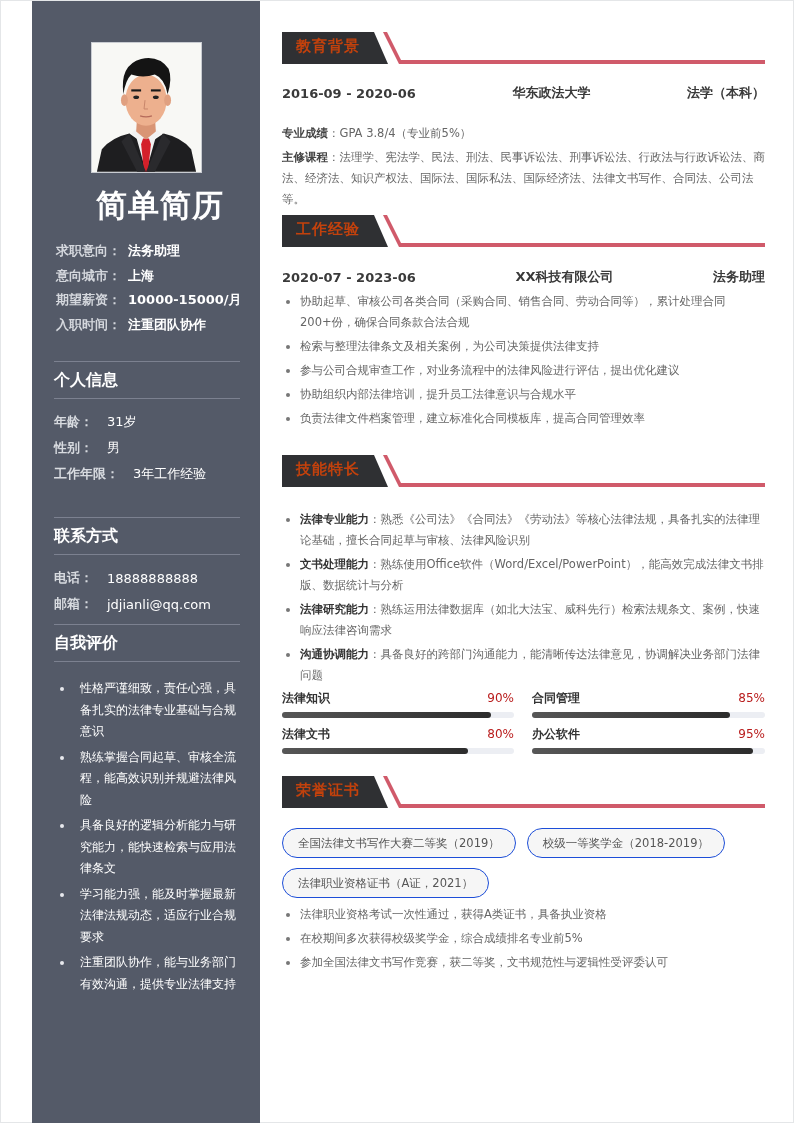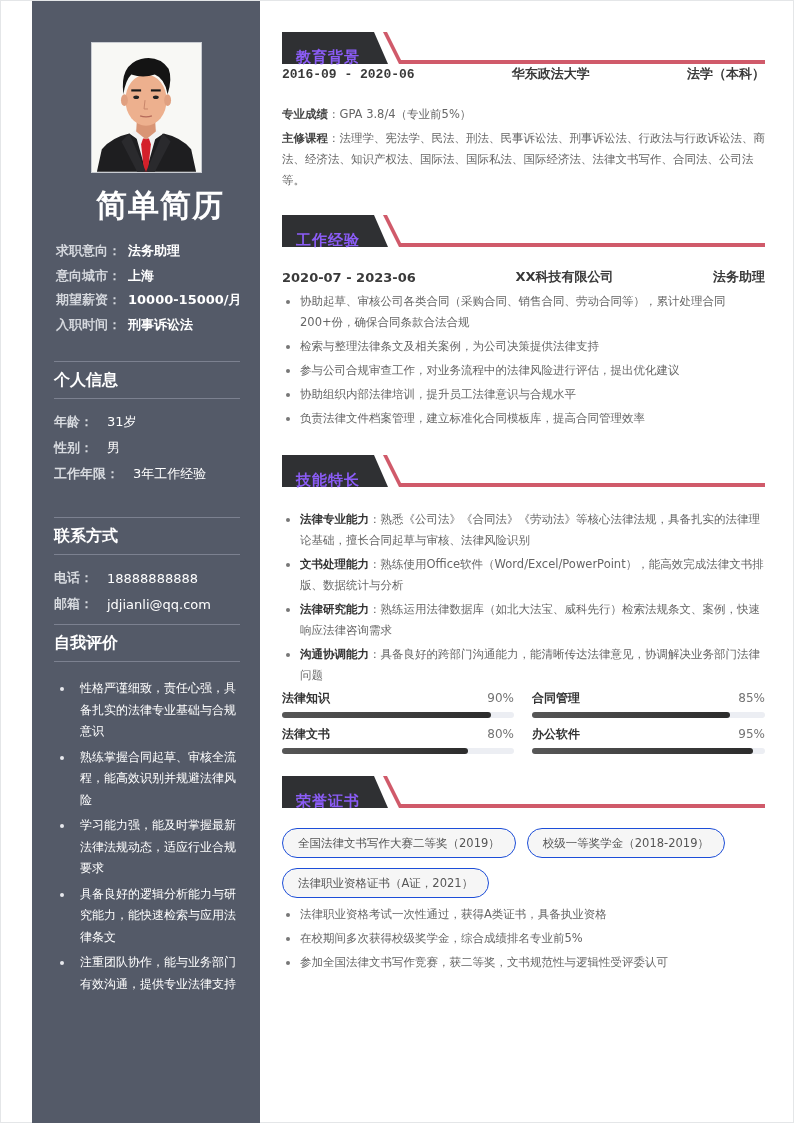--- a/index.html
+++ b/index.html
@@ -25,38 +25,38 @@
   .side-sec .kv .k { color: #d8dbe0; font-weight: bold; white-space: nowrap; padding-right: 14px; }
   .side-sec .kv .v { color: #ffffff; white-space: nowrap; }
   .eval-list { list-style: none; padding-top: 16px; padding-left: 0; }
   .eval-list li { position: relative; padding-left: 26px; font-size: 12px; font-weight: normal; line-height: 21.5px; color: #fff; margin-bottom: 4px; }
   .eval-list li::before { content: ""; position: absolute; left: 6px; top: 9px; width: 4px; height: 4px; border-radius: 50%; background: #e7e8ec; }
 
   
   .main { position: absolute; left: 281px; top: 0; width: 483px; }
   .sec-head { position: relative; height: 32px; }
   .sec-head .block { position: absolute; left: 0; top: 0; height: 32px; width: 106px; background: #2f3033; clip-path: polygon(0 0, 92px 0, 106px 32px, 0 32px); }
-  .sec-head .label { position: absolute; left: 14px; top: 16px; font-size: 15px; font-weight: bold; color: #8b5cf6; letter-spacing: 1px; }
+  .sec-head .label { position: absolute; left: 14px; top: 5px; font-size: 15px; font-weight: bold; color: #c2410c; letter-spacing: 1px; }
   .sec-head .slash { position: absolute; left: 101px; top: 0; width: 20px; height: 32px; background: #d05a6a; clip-path: polygon(0 0, 4px 0, 20px 32px, 16px 32px); }
   .sec-head .line { position: absolute; left: 117px; top: 28px; right: 0; height: 4px; background: #d05a6a; }
 
   .entry-head { display: flex; justify-content: space-between; font-size: 13px; font-weight: bold; color: #3a3a3a; height: 20px; align-items: center; }
   .entry-head span { white-space: nowrap; }
   .para { font-size: 11.5px; line-height: 21px; color: #666; }
   .para b { color: #444; font-weight: bold; }
 
   .bullets { list-style: none; }
   .bullets li { position: relative; padding-left: 18px; font-size: 11.5px; line-height: 21px; color: #666; margin-bottom: 3px; }
   .bullets li::before { content: ""; position: absolute; left: 4px; top: 9px; width: 4px; height: 4px; border-radius: 50%; background: #777; }
   .bullets li b { color: #333; }
 
   .skills { display: grid; grid-template-columns: 232px 233px; column-gap: 18px; row-gap: 7px; }
   .skill .top { display: flex; justify-content: space-between; font-size: 12px; height: 18px; align-items: center; }
   .skill .top .n { font-weight: bold; color: #333; }
-  .skill .top .p { color: #737373; }
+  .skill .top .p { color: #b91c1c; }
   .skill .track { margin-top: 5px; height: 6px; border-radius: 3px; background: #eceef3; position: relative; }
   .skill .fill { position: absolute; left: 0; top: 0; height: 6px; border-radius: 3px; background: linear-gradient(90deg, #575757, #2c2c2c); }
 
   .pills { display: flex; flex-wrap: wrap; gap: 10px 11px; }
   .pill { border: 1px solid #1d4ed8; border-radius: 15px; background: #f6f6f6; height: 30px; padding: 0 15px; font-size: 11.5px; color: #555; display: flex; align-items: center; white-space: nowrap; }
 </style>
 </head>
 <body>
 
 <div class="page">
@@ -105,21 +105,21 @@
       <div class="row">
         <span class="lbl">意向城市：</span>
         <span class="val">上海</span>
       </div>
       <div class="row">
         <span class="lbl">期望薪资：</span>
         <span class="val">10000-15000/月</span>
       </div>
       <div class="row">
         <span class="lbl">入职时间：</span>
-        <span class="val">刑事诉讼法</span>
+        <span class="val">注重团队协作</span>
       </div>
     </div>
 
     <section class="side-sec" style="top:360px;">
       <div class="hr"></div>
       <div class="title">个人信息</div>
       <div class="hr"></div>
       <div class="rows">
         <div class="kv">
           <span class="k">年龄：</span>
@@ -152,37 +152,37 @@
       </div>
     </section>
 
     <section class="side-sec" style="top:623px;">
       <div class="hr"></div>
       <div class="title">自我评价</div>
       <div class="hr"></div>
       <ul class="eval-list">
         <li>性格严谨细致，责任心强，具备扎实的法律专业基础与合规意识</li>
         <li>熟练掌握合同起草、审核全流程，能高效识别并规避法律风险</li>
+        <li>具备良好的逻辑分析能力与研究能力，能快速检索与应用法律条文</li>
         <li>学习能力强，能及时掌握最新法律法规动态，适应行业合规要求</li>
-        <li>具备良好的逻辑分析能力与研究能力，能快速检索与应用法律条文</li>
         <li>注重团队协作，能与业务部门有效沟通，提供专业法律支持</li>
       </ul>
     </section>
   </aside>
 
   <main class="main">
 
     <section style="position:absolute; left:0; top:31px; width:483px;">
       <div class="sec-head">
         <div class="block"></div>
         <div class="label">教育背景</div>
         <div class="slash"></div>
         <div class="line"></div>
       </div>
-      <div style="font-family:Liberation Mono, monospace;" class="entry-head">
+      <div style="margin-top:19px;" class="entry-head">
         <span>2016-09 - 2020-06</span>
         <span>华东政法大学</span>
         <span>法学（本科）</span>
       </div>
       <p class="para" style="margin-top:20px;"><b>专业成绩</b><span>：GPA 3.8/4（专业前5%）</span></p>
       <p class="para" style="margin-top:3px;"><b>主修课程</b><span>：法理学、宪法学、民法、刑法、民事诉讼法、刑事诉讼法、行政法与行政诉讼法、商法、经济法、知识产权法、国际法、国际私法、国际经济法、法律文书写作、合同法、公司法等。</span></p>
     </section>
 
     <section style="position:absolute; left:0; top:214px; width:483px;">
       <div class="sec-head">

